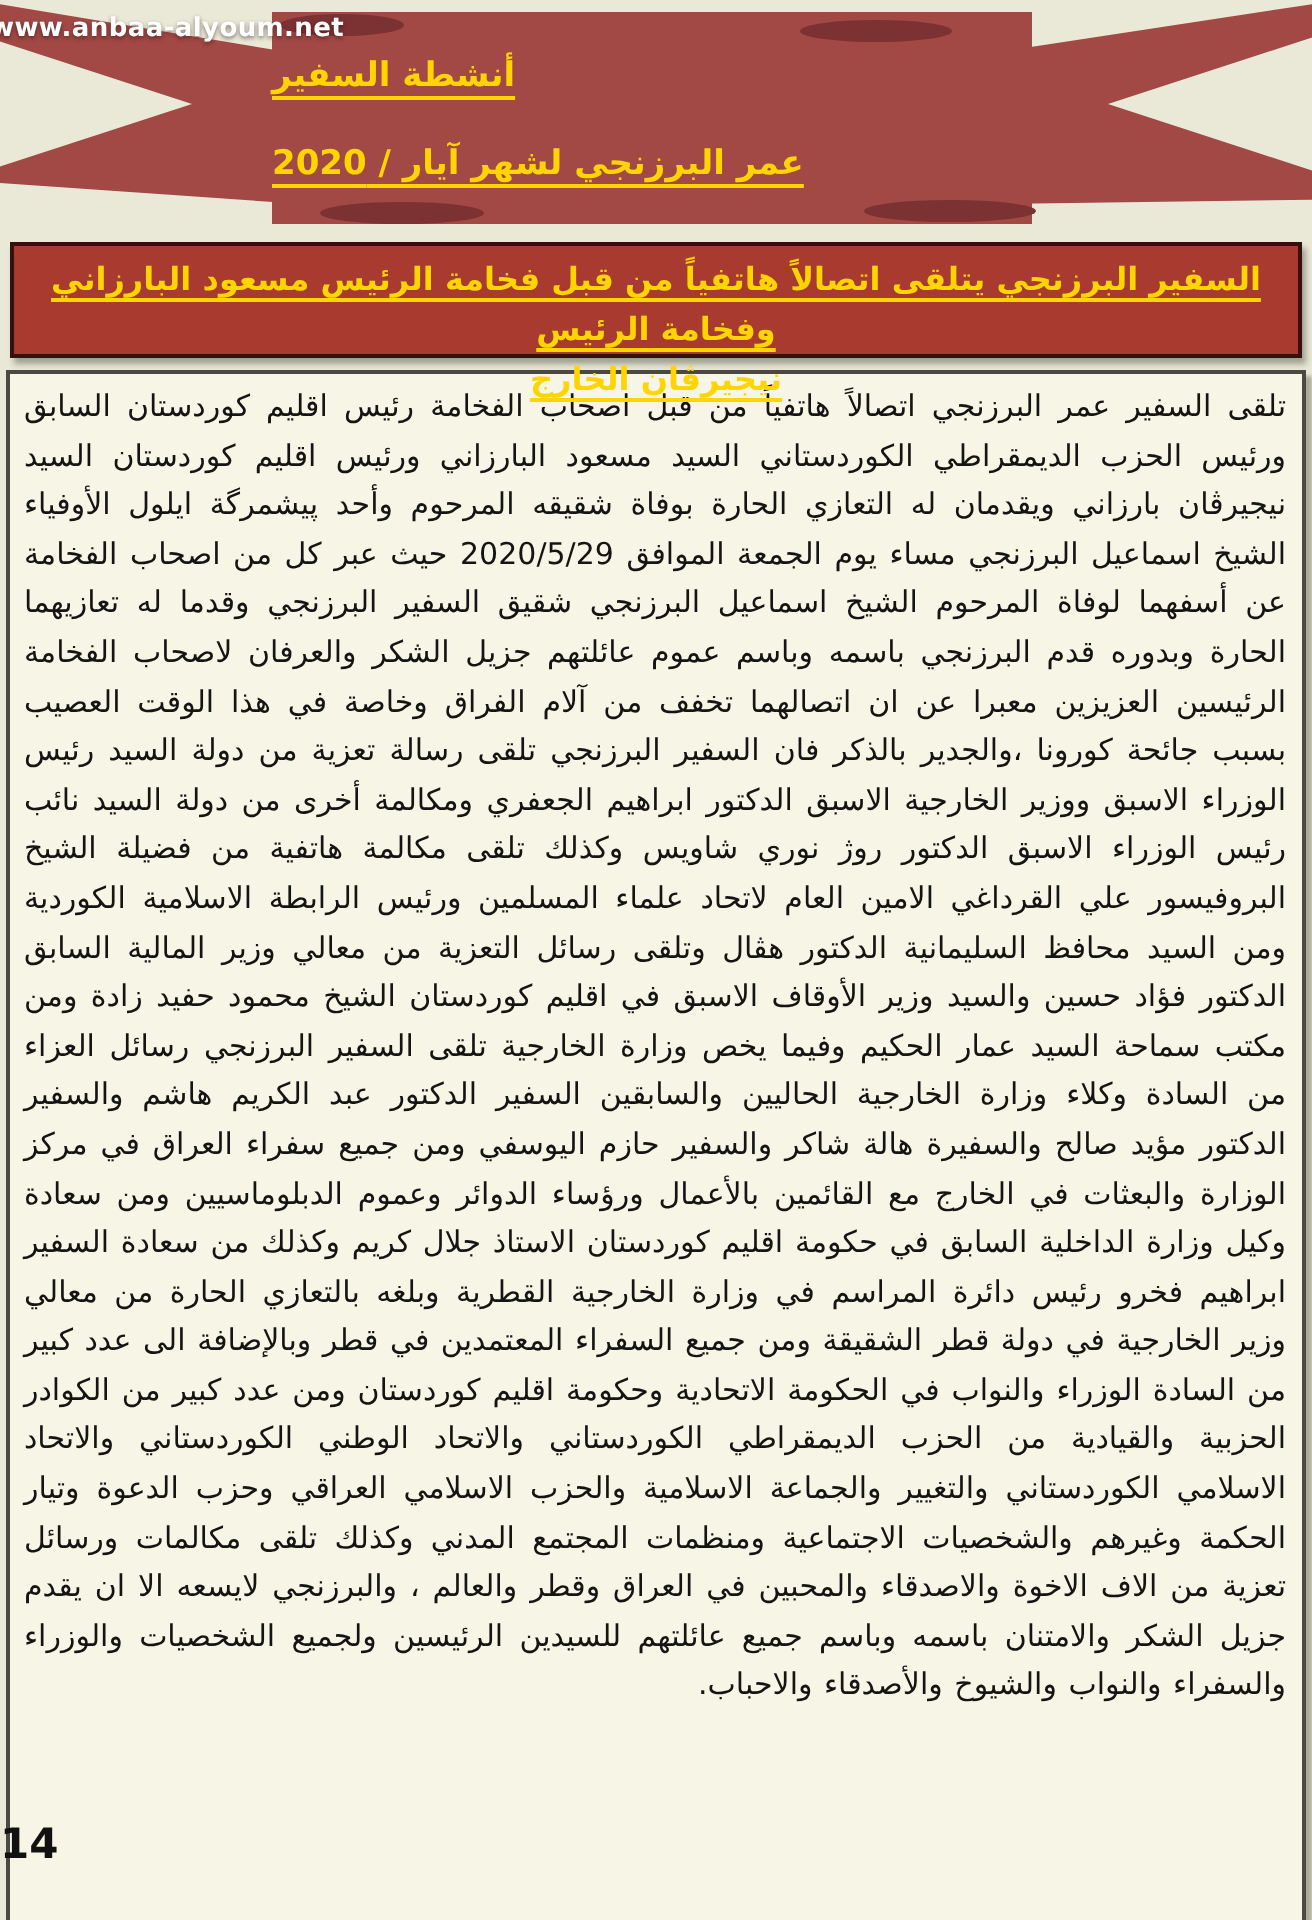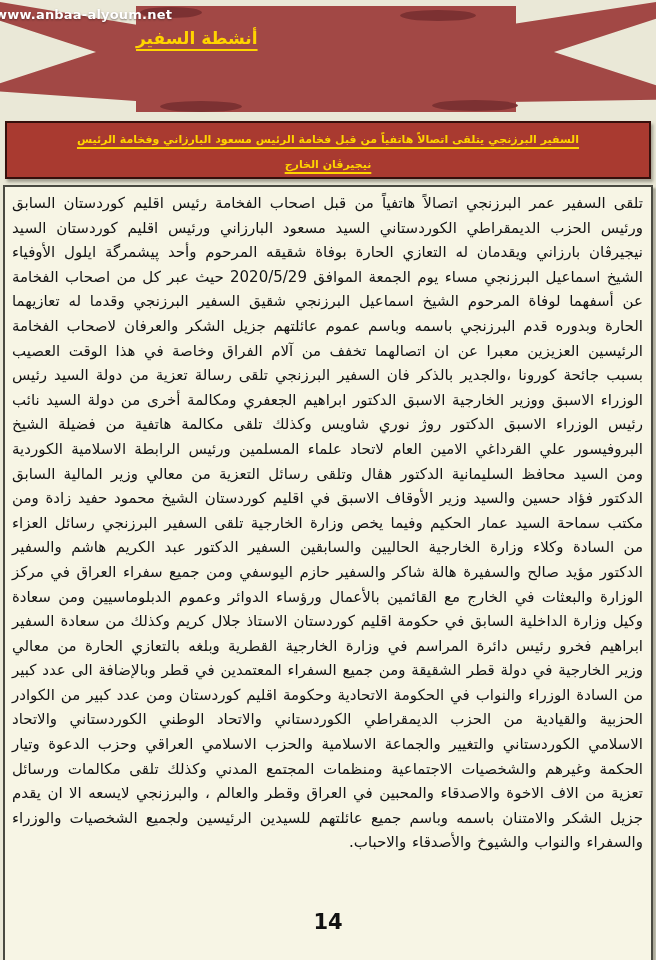--- a/index.html
+++ b/index.html
@@ -58,21 +58,21 @@
   
   .headline-bar{
     position:absolute;left:5px;top:121px;width:646px;height:58px;z-index:10;
     background:var(--headline-red);
     border:2px solid var(--headline-border);
     box-shadow:2px 3px 3px rgba(110,108,95,.6);
     direction:rtl;text-align:center;
     padding-top:4px;
   }
   .headline-line{
-    color:var(--accent-yellow);font-weight:bold;font-size:11px;line-height:25px;
+    color:var(--accent-yellow);font-weight:bold;font-size:16px;line-height:25px;
     text-decoration:underline;text-decoration-thickness:1.5px;text-underline-offset:4px;
   }
   
   .article-box{
     position:absolute;left:3px;top:185px;width:650px;height:777px;
     background:var(--article-bg);
     border:2px solid var(--article-border);
     box-shadow:3px 3px 2px #ABA99A;
     padding:4px 8px 4px 7px;
     overflow:hidden;
@@ -81,37 +81,38 @@
     direction:rtl;
     text-align:justify;
     color:var(--text-black);
     font-size:15px;
     line-height:24.6px;
     word-spacing:1px;
   }
   
   .page-number{
     position:absolute;left:0;top:910px;width:100%;
-    text-align:center;font-size:21px;font-weight:bold;color:#111;
+    font-size:21px;font-weight:bold;color:#111;
   }
 </style>
 </head>
 <body>
 
 <div class="watermark">www.anbaa-alyoum.net</div>
 
 <div class="ribbon">
   <div class="tail tail-left"></div>
   <div class="tail tail-right"></div>
   <div class="band">
     <div class="fold fold-tl"></div>
     <div class="fold fold-tr"></div>
     <div class="fold fold-bl"></div>
     <div class="fold fold-br"></div>
     <div class="band-text band-line1">أنشطة السفير</div>
+    <div class="band-text band-line2">عمر البرزنجي لشهر آيار / 2020</div>
   </div>
 </div>
 
 <div class="headline-bar">
   <div class="headline-line">السفير البرزنجي يتلقى اتصالاً هاتفياً من قبل فخامة الرئيس مسعود البارزاني وفخامة الرئيس</div>
   <div class="headline-line">نيجيرڤان الخارج</div>
 </div>
 
 <div class="article-box">
   <p class="article-text">تلقى السفير عمر البرزنجي اتصالاً هاتفياً من قبل اصحاب الفخامة رئيس اقليم كوردستان السابق ورئيس الحزب الديمقراطي الكوردستاني السيد مسعود البارزاني ورئيس اقليم كوردستان السيد نيجيرڤان بارزاني ويقدمان له التعازي الحارة بوفاة شقيقه المرحوم وأحد پيشمرگة ايلول الأوفياء الشيخ اسماعيل البرزنجي مساء يوم الجمعة الموافق 2020/5/29 حيث عبر كل من اصحاب الفخامة عن أسفهما لوفاة المرحوم الشيخ اسماعيل البرزنجي شقيق السفير البرزنجي وقدما له تعازيهما الحارة وبدوره قدم البرزنجي باسمه وباسم عموم عائلتهم جزيل الشكر والعرفان لاصحاب الفخامة الرئيسين العزيزين معبرا عن ان اتصالهما تخفف من آلام الفراق وخاصة في هذا الوقت العصيب بسبب جائحة كورونا ،والجدير بالذكر فان السفير البرزنجي تلقى رسالة تعزية من دولة السيد رئيس الوزراء الاسبق ووزير الخارجية الاسبق الدكتور ابراهيم الجعفري ومكالمة أخرى من دولة السيد نائب رئيس الوزراء الاسبق الدكتور روژ نوري شاويس وكذلك تلقى مكالمة هاتفية من فضيلة الشيخ البروفيسور علي القرداغي الامين العام لاتحاد علماء المسلمين ورئيس الرابطة الاسلامية الكوردية ومن السيد محافظ السليمانية الدكتور هڤال وتلقى رسائل التعزية من معالي وزير المالية السابق الدكتور فؤاد حسين والسيد وزير الأوقاف الاسبق في اقليم كوردستان الشيخ محمود حفيد زادة ومن مكتب سماحة السيد عمار الحكيم وفيما يخص وزارة الخارجية تلقى السفير البرزنجي رسائل العزاء من السادة وكلاء وزارة الخارجية الحاليين والسابقين السفير الدكتور عبد الكريم هاشم والسفير الدكتور مؤيد صالح والسفيرة هالة شاكر والسفير حازم اليوسفي ومن جميع سفراء العراق في مركز الوزارة والبعثات في الخارج مع القائمين بالأعمال ورؤساء الدوائر وعموم الدبلوماسيين ومن سعادة وكيل وزارة الداخلية السابق في حكومة اقليم كوردستان الاستاذ جلال كريم وكذلك من سعادة السفير ابراهيم فخرو رئيس دائرة المراسم في وزارة الخارجية القطرية وبلغه بالتعازي الحارة من معالي وزير الخارجية في دولة قطر الشقيقة ومن جميع السفراء المعتمدين في قطر وبالإضافة الى عدد كبير من السادة الوزراء والنواب في الحكومة الاتحادية وحكومة اقليم كوردستان ومن عدد كبير من الكوادر الحزبية والقيادية من الحزب الديمقراطي الكوردستاني والاتحاد الوطني الكوردستاني والاتحاد الاسلامي الكوردستاني والتغيير والجماعة الاسلامية والحزب الاسلامي العراقي وحزب الدعوة وتيار الحكمة وغيرهم والشخصيات الاجتماعية ومنظمات المجتمع المدني وكذلك تلقى مكالمات ورسائل تعزية من الاف الاخوة والاصدقاء والمحبين في العراق وقطر والعالم ، والبرزنجي لايسعه الا ان يقدم جزيل الشكر والامتنان باسمه وباسم جميع عائلتهم للسيدين الرئيسين ولجميع الشخصيات والوزراء والسفراء والنواب والشيوخ والأصدقاء والاحباب.</p>

